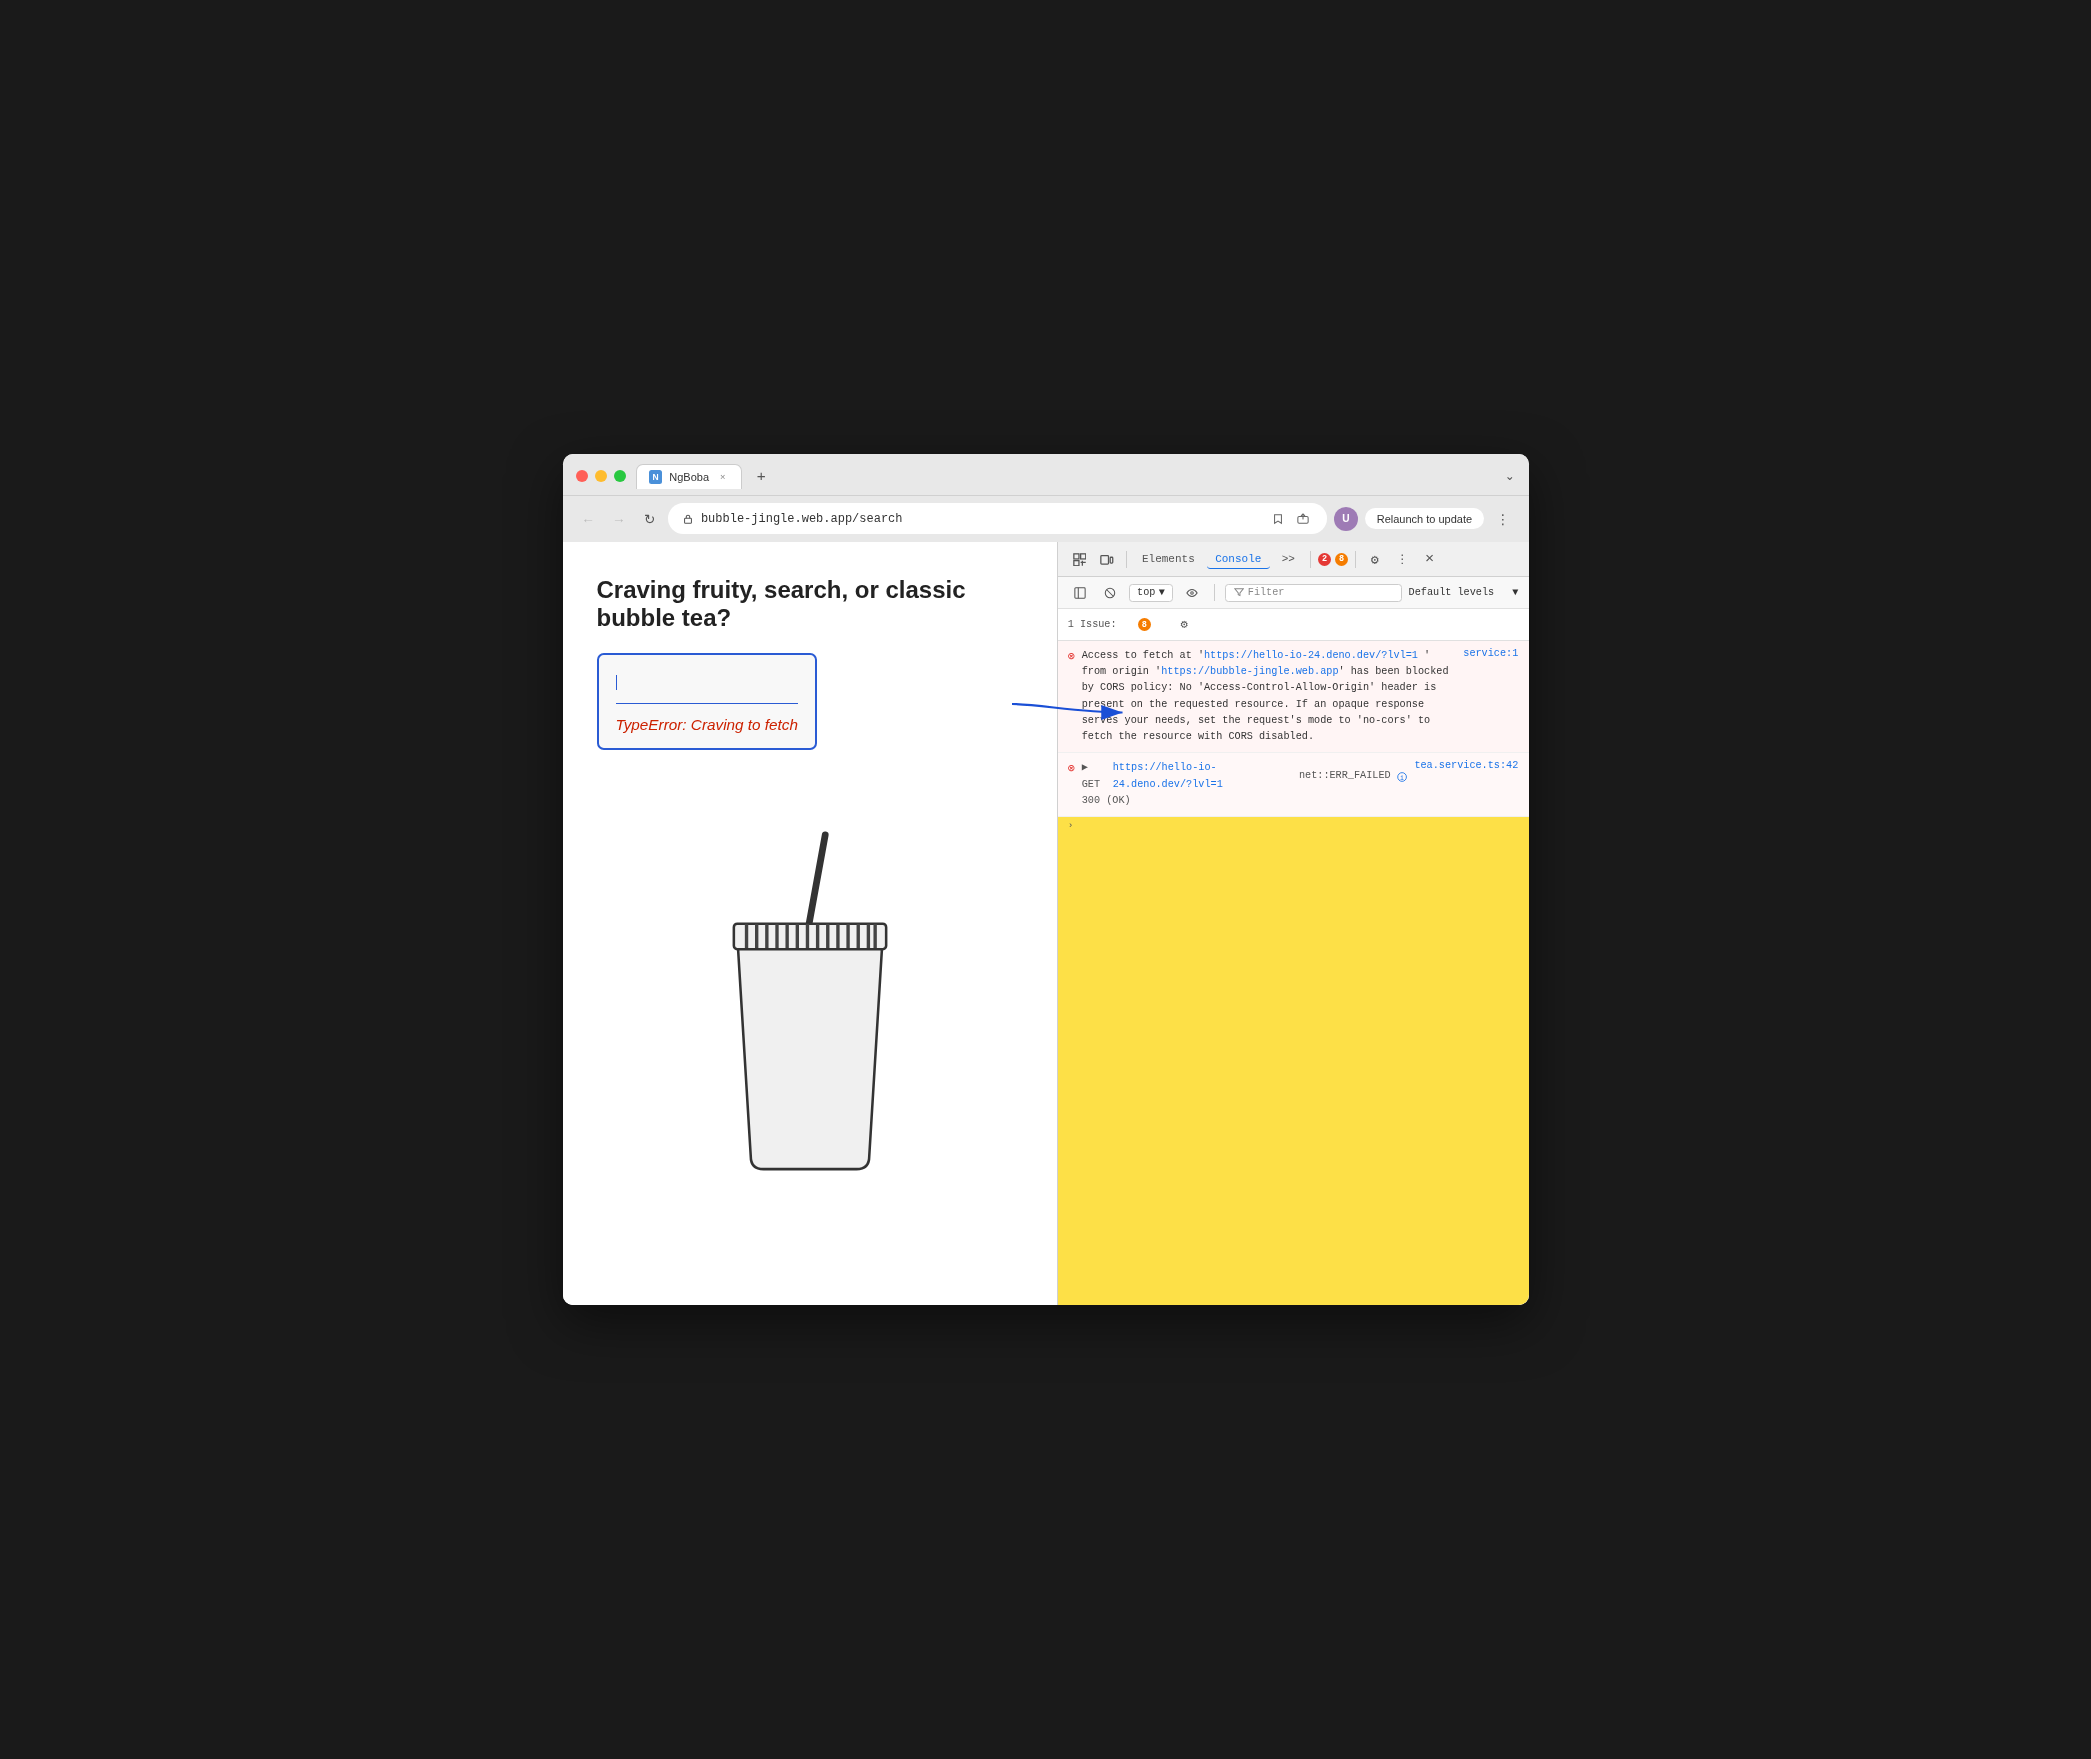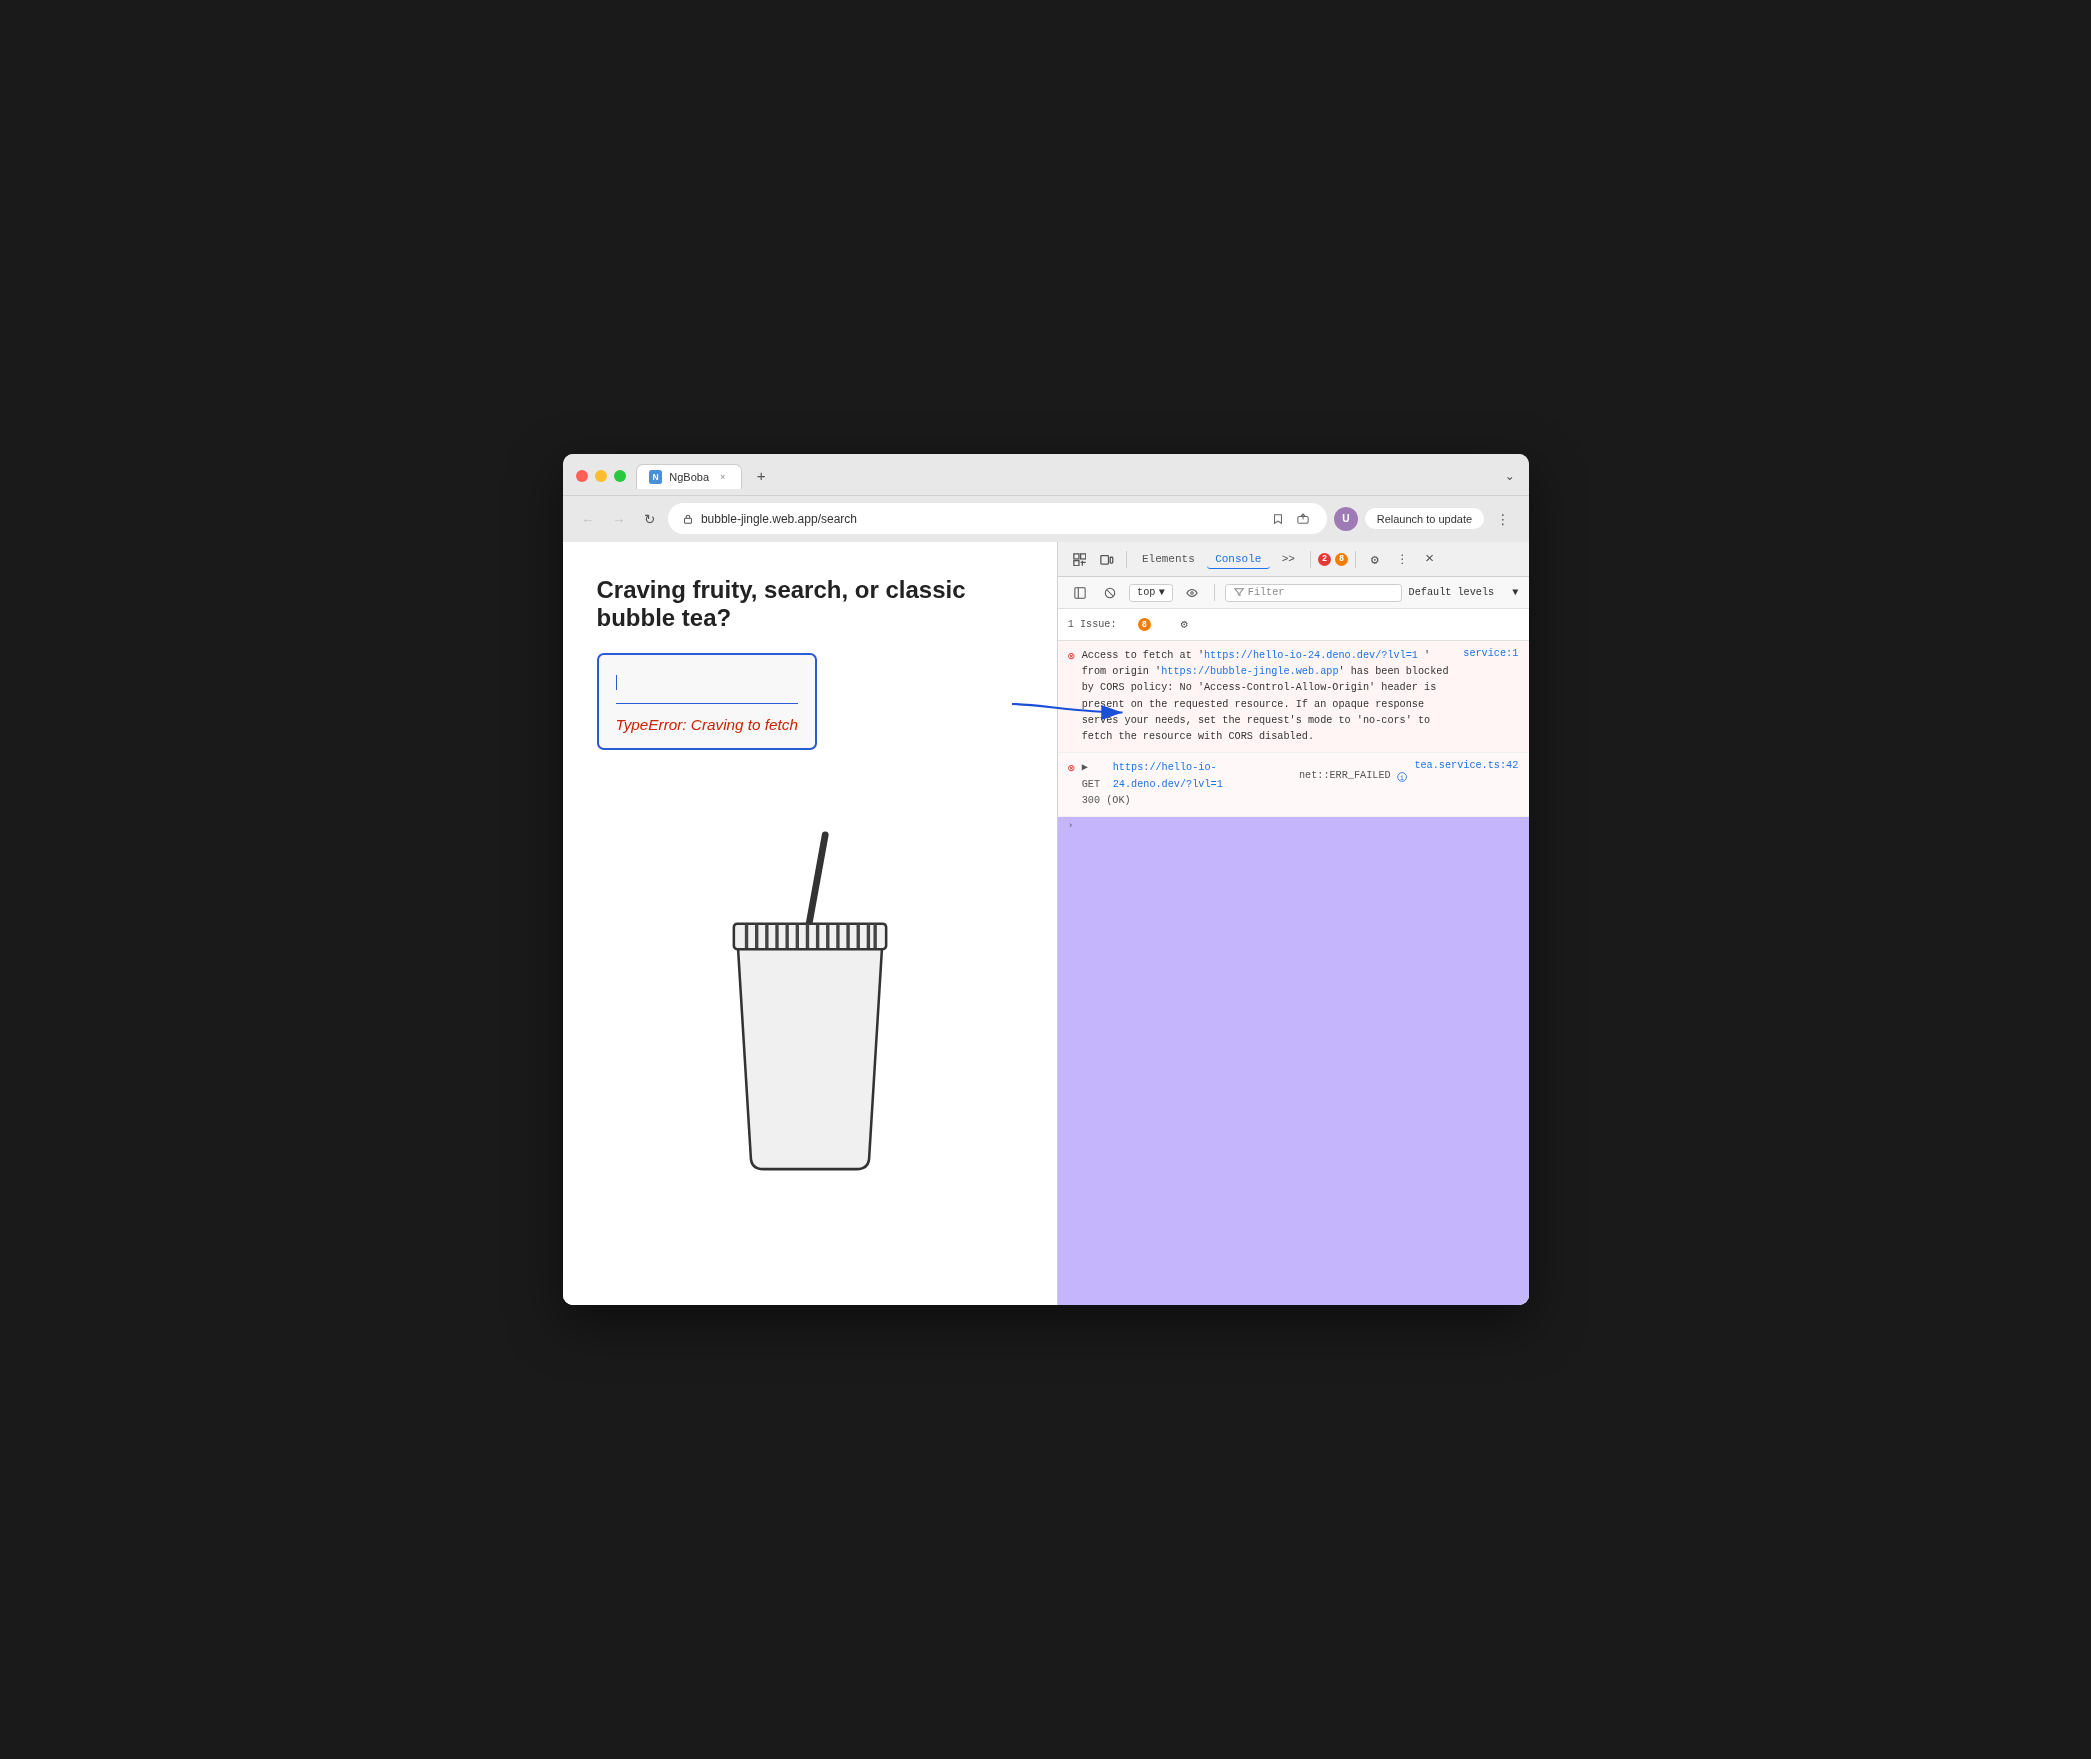--- a/index.html
+++ b/index.html
@@ -107,20 +107,21 @@
       flex: 1;
       background: #fff;
       border: none;
       border-radius: 17px;
       padding: 5.1px 13.6px;
       font-size: 12px;
       color: #333;
       display: flex;
       align-items: center;
       gap: 6.8px;
+      font-family: Liberation Mono, monospace;
     }
     .address-text {
       flex: 1;
       font-size: 12px;
       color: #333;
     }
     .address-icons {
       display: flex;
       align-items: center;
       gap: 5.1px;
@@ -197,21 +198,21 @@
       display: flex;
       justify-content: center;
       margin-top: 68px;
     }
     .boba-svg {
       width: 220px;
     }
     
     .devtools {
       width: 472px;
-      background: #c4b5fd;
+      background: #fde047;
       border-left: 0.8px solid #d0d0d0;
       display: flex;
       flex-direction: column;
       font-family: 'Menlo', 'Monaco', 'Courier New', monospace;
       font-size: 10.2px;
     }
     .devtools-toolbar {
       background: #f0f0f0;
       border-bottom: 0.8px solid #d0d0d0;
       padding: 5.1px 10.2px;

